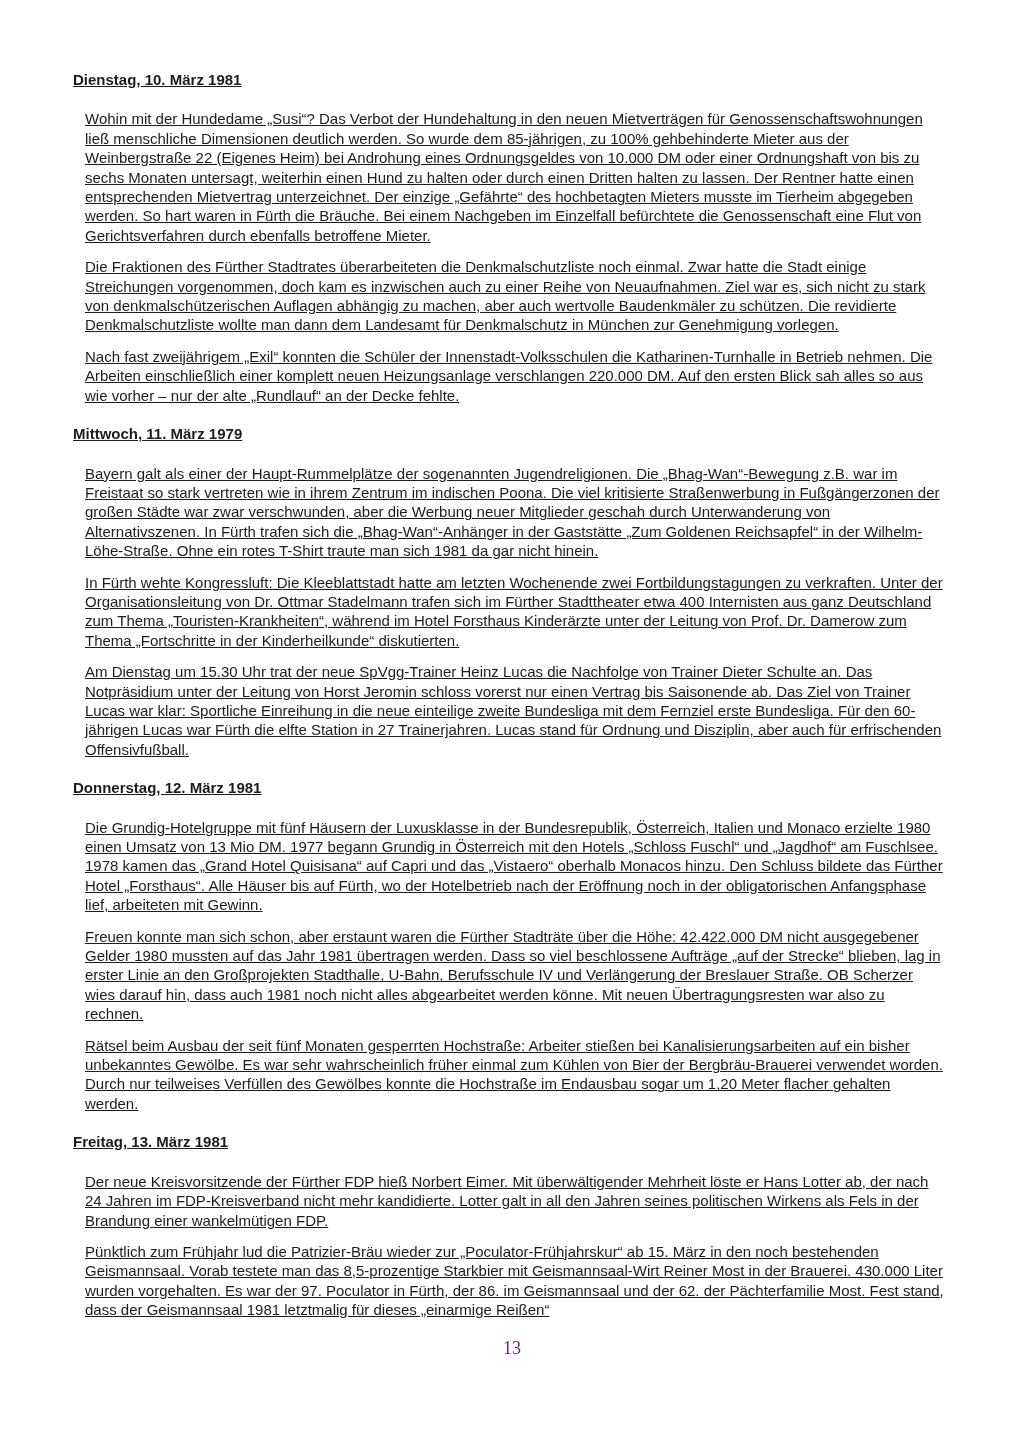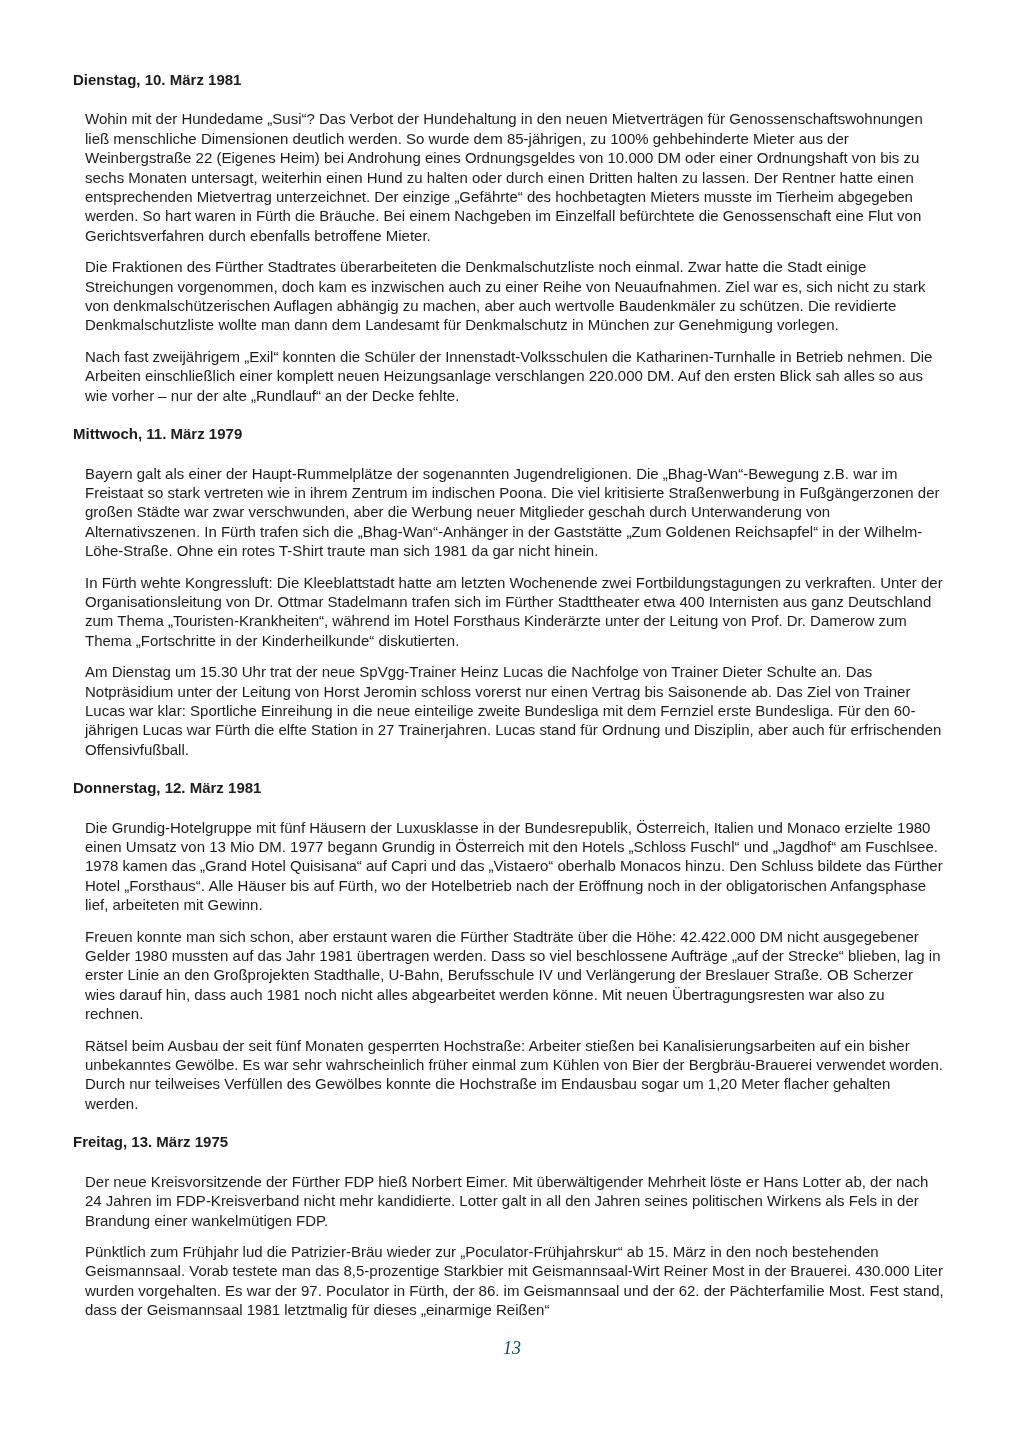--- a/index.html
+++ b/index.html
@@ -18,21 +18,21 @@
   }
   .content {
     position: absolute;
     top: 70px;
     left: 73px;
     width: 884px;
     font-size: 15px;
     line-height: 19.4px;
     text-align: left;
   }
-  .day-section { margin: 0; }
+  .day-section { margin: 0; text-decoration: underline; }
   .day-heading {
     font-size: 15px;
     line-height: 19.4px;
     font-weight: bold;
     margin: 19px 0 20px 0;
     padding: 0;
   }
   .day-section:first-child .day-heading { margin-top: 0; }
   .paragraphs p {
     margin: 12px;
@@ -41,22 +41,21 @@
   .page-footer {
     position: absolute;
     top: 1338px;
     left: 0;
     width: 100%;
     text-align: center;
   }
   .page-number {
     font-family: "Liberation Serif", serif;
     font-size: 18px;
-    color: #0c4a6e;
-    font-style: italic;
+    color: #701a75;
   }
 </style>
 </head>
 <body>
 
 <div class="page">
   <main class="content">
   <section class="day-section">
     <h2 class="day-heading">Dienstag, 10. März 1981</h2>
     <div class="paragraphs">
@@ -78,21 +77,21 @@
   <section class="day-section">
     <h2 class="day-heading">Donnerstag, 12. März 1981</h2>
     <div class="paragraphs">
           <p>Die Grundig-Hotelgruppe mit fünf Häusern der Luxusklasse in der Bundesrepublik, Österreich, Italien und Monaco erzielte 1980 einen Umsatz von 13 Mio DM. 1977 begann Grundig in Österreich mit den Hotels „Schloss Fuschl“ und „Jagdhof“ am Fuschlsee. 1978 kamen das „Grand Hotel Quisisana“ auf Capri und das „Vistaero“ oberhalb Monacos hinzu. Den Schluss bildete das Fürther Hotel „Forsthaus“. Alle Häuser bis auf Fürth, wo der Hotelbetrieb nach der Eröffnung noch in der obligatorischen Anfangsphase lief, arbeiteten mit Gewinn.</p>
           <p>Freuen konnte man sich schon, aber erstaunt waren die Fürther Stadträte über die Höhe: 42.422.000 DM nicht ausgegebener Gelder 1980 mussten auf das Jahr 1981 übertragen werden. Dass so viel beschlossene Aufträge „auf der Strecke“ blieben, lag in erster Linie an den Großprojekten Stadthalle, U-Bahn, Berufsschule IV und Verlängerung der Breslauer Straße. OB Scherzer wies darauf hin, dass auch 1981 noch nicht alles abgearbeitet werden könne. Mit neuen Übertragungsresten war also zu rechnen.</p>
           <p>Rätsel beim Ausbau der seit fünf Monaten gesperrten Hochstraße: Arbeiter stießen bei Kanalisierungsarbeiten auf ein bisher unbekanntes Gewölbe. Es war sehr wahrscheinlich früher einmal zum Kühlen von Bier der Bergbräu-Brauerei verwendet worden. Durch nur teilweises Verfüllen des Gewölbes konnte die Hochstraße im Endausbau sogar um 1,20 Meter flacher gehalten werden.</p>
         </div>
   </section>
 
   <section class="day-section">
-    <h2 class="day-heading">Freitag, 13. März 1975</h2>
+    <h2 class="day-heading">Freitag, 13. März 1981</h2>
     <div class="paragraphs">
           <p>Der neue Kreisvorsitzende der Fürther FDP hieß Norbert Eimer. Mit überwältigender Mehrheit löste er Hans Lotter ab, der nach 24 Jahren im FDP-Kreisverband nicht mehr kandidierte. Lotter galt in all den Jahren seines politischen Wirkens als Fels in der Brandung einer wankelmütigen FDP.</p>
           <p>Pünktlich zum Frühjahr lud die Patrizier-Bräu wieder zur „Poculator-Frühjahrskur“ ab 15. März in den noch bestehenden Geismannsaal. Vorab testete man das 8,5-prozentige Starkbier mit Geismannsaal-Wirt Reiner Most in der Brauerei. 430.000 Liter wurden vorgehalten. Es war der 97. Poculator in Fürth, der 86. im Geismannsaal und der 62. der Pächterfamilie Most. Fest stand, dass der Geismannsaal 1981 letztmalig für dieses „einarmige Reißen“</p>
         </div>
   </section>
 </main>
   <footer class="page-footer">
     <span class="page-number">13</span>
   </footer>
 </div>

